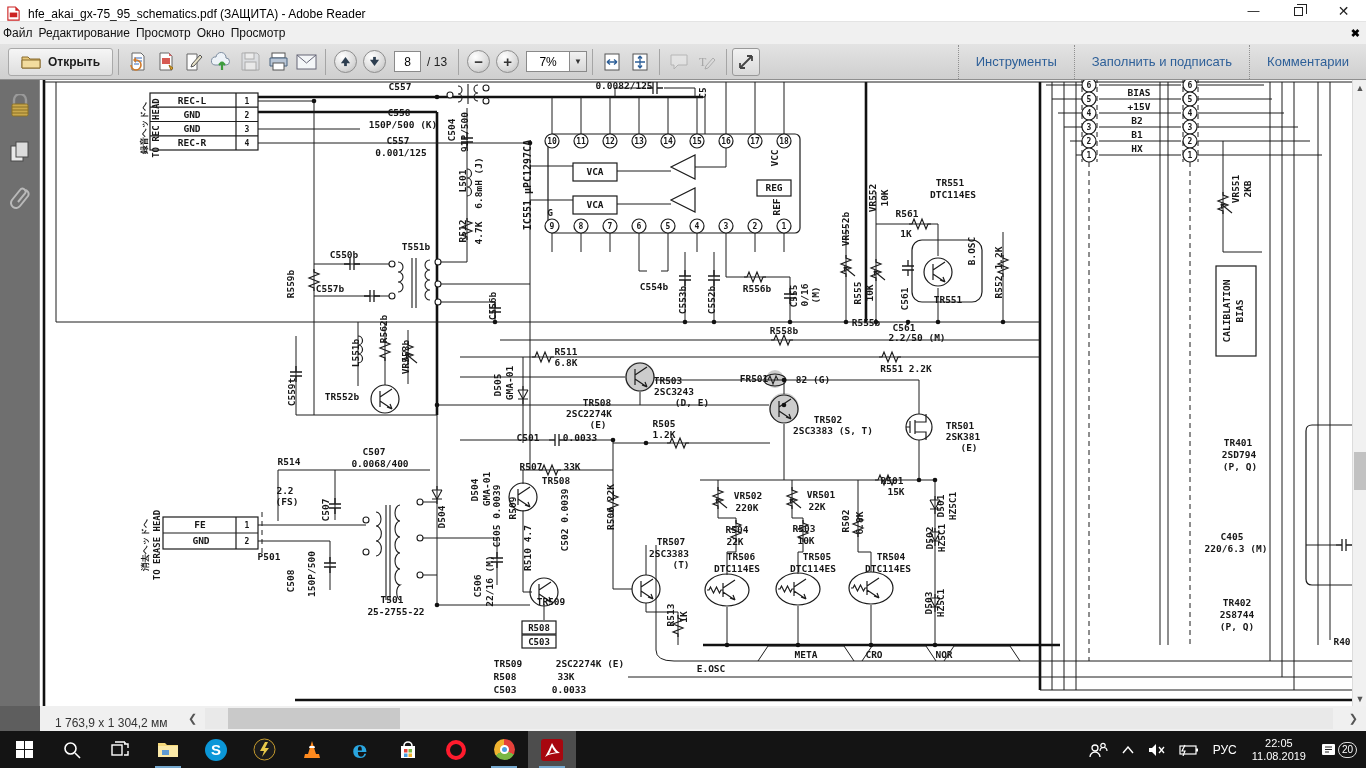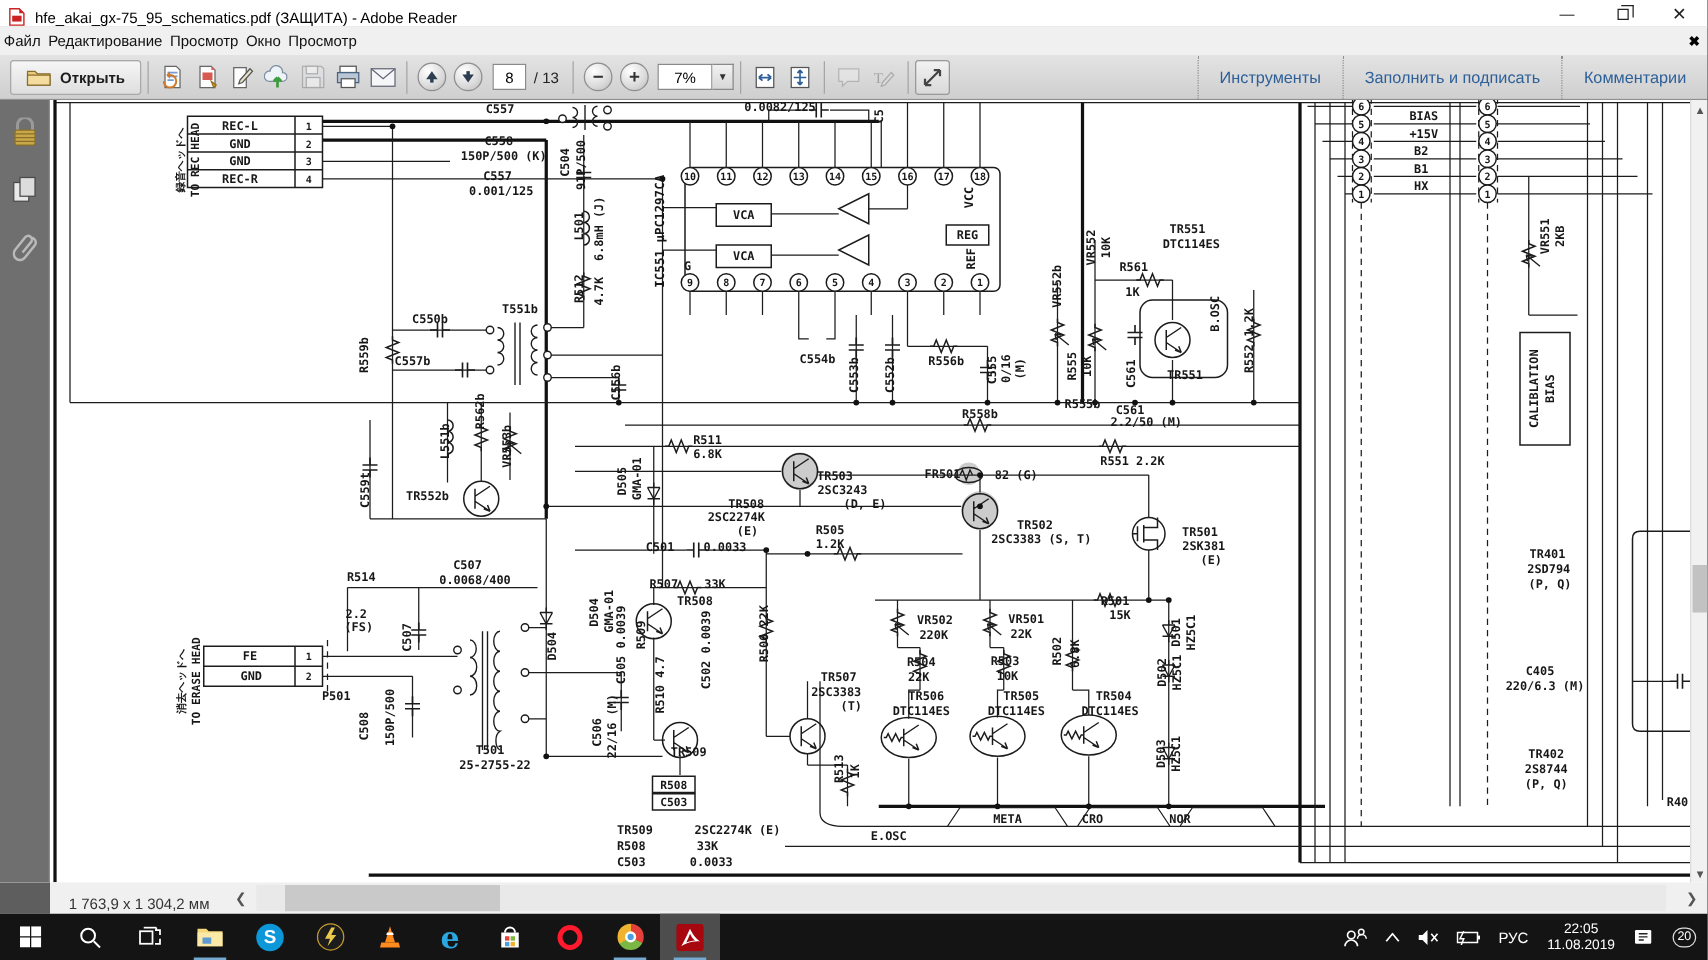--- a/index.html
+++ b/index.html
@@ -56,21 +56,21 @@
   #hthumb { position:absolute; left:23px; top:0px; width:172px; height:21px; background:#c9c9c9; }
 
   
   #taskbar { position:absolute; left:0; top:731px; width:1366px; height:37px; background:#141414; display:flex; align-items:stretch; }
   .tb-cell { width:48px; display:flex; align-items:center; justify-content:center; position:relative; }
   .tb-cell.running:after { content:""; position:absolute; bottom:0; left:11px; width:26px; height:2px; background:#76a9cf; }
   .tb-cell.active { background:#4d4d4d; }
   #tray { margin-left:auto; display:flex; align-items:center; gap:4px; padding-right:4px; color:#fff; }
   .tray-item { display:flex; align-items:center; justify-content:center; height:37px; padding:0 5px; font-size:12px; }
   #clock { display:flex; flex-direction:column; align-items:center; justify-content:center; font-size:11px; line-height:13px; padding:0 6px; }
-  #notif-badge { width:19px; height:16px; border:1px solid #ddd; border-radius:8px; font-size:10px; display:flex; align-items:center; justify-content:center; margin-left:16px;}
+  #notif-badge { width:19px; height:16px; border:1px solid #ddd; border-radius:8px; font-size:10px; display:flex; align-items:center; justify-content:center; margin-left:2px;}
 
   
   #sch-labels text, #sch-pins text { fill:#171717; font-family:"DejaVu Sans Mono",monospace; text-anchor:middle; font-weight:600; }
   .wire { stroke:#1c1c1c; stroke-width:1; fill:none; }
   .wire-thick { stroke:#111; stroke-width:2.6; fill:none; }
   .wire-dash { stroke:#1c1c1c; stroke-width:1; fill:none; stroke-dasharray:5 4; }
   .sym { stroke:#1c1c1c; stroke-width:1.1; fill:none; }
   .boxline { stroke:#1c1c1c; stroke-width:1.2; fill:none; }
   .dot { fill:#111; }
   .blob { fill:#8f8f8f; opacity:.45; }

